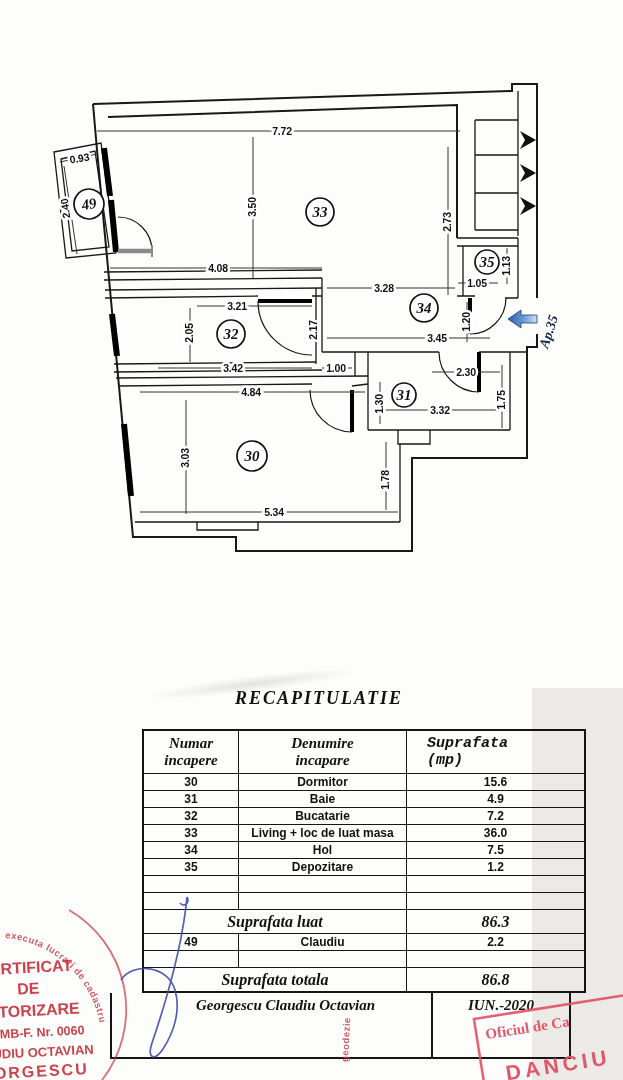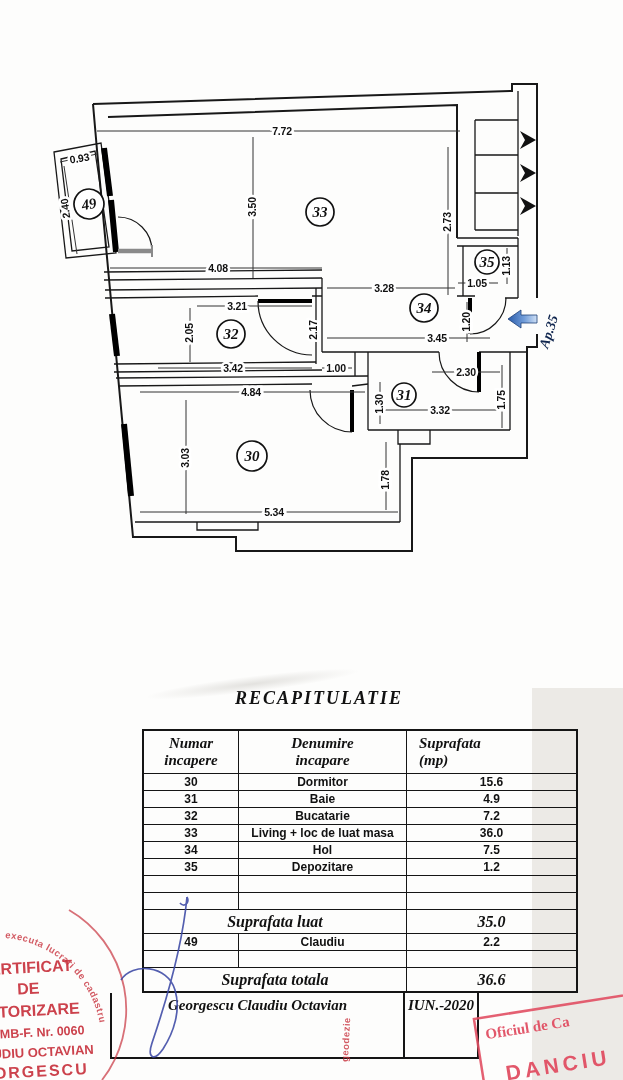--- a/index.html
+++ b/index.html
@@ -20,26 +20,26 @@
   .roomcirc{fill:#fff;stroke:#111;stroke-width:1.7;}
   .ap{font:italic bold 14px "Liberation Serif",serif;fill:#10264f;text-anchor:middle;}
   
   .recap{position:absolute;left:110px;top:688px;width:418px;z-index:2;color:#111;}
   .recap-title{text-align:center;font:italic bold 18px "Liberation Serif",serif;
                letter-spacing:2px;margin-bottom:20px;}
   table.rc{width:417px;border-collapse:collapse;table-layout:fixed;border:2.5px solid #151515;margin-left:32px;}
   table.rc td,table.rc th{border:1.8px solid #151515;overflow:hidden;white-space:nowrap;}
   .c1{width:92px;} .c2{width:165px;} .c3{width:156px;}
   tr.hdr th{height:40px;font:italic bold 15px "Liberation Serif",serif;vertical-align:middle;}
-  tr.hdr th.c3{text-align:left;padding-left:12px;}
+  tr.hdr th.c3{text-align:left;padding-left:20px;font-family:Liberation Mono, monospace;}
   tr.data td{height:14px;font:bold 12px "Liberation Sans",sans-serif;text-align:center;}
   tr.blank td{height:14px;}
   tr.total td{height:21px;font:italic bold 16px "Liberation Serif",serif;text-align:center;}
-  .sigblock{width:369px;box-sizing:border-box;border:2.5px solid #151515;border-top:none;
-            height:66px;display:flex;}
+  .sigblock{width:461px;box-sizing:border-box;border:2.5px solid #151515;border-top:none;
+            height:66px;display:flex;padding-left:28px;}
   .signame{width:293px;border-right:2px solid #151515;box-sizing:border-box;
            font:italic bold 15px "Liberation Serif",serif;text-align:center;padding-top:4px;}
   .sigdate{flex:1;font:italic bold 15px "Liberation Serif",serif;text-align:center;padding-top:4px;}
   .recrow{width:417px;box-sizing:border-box;border-left:2.5px solid #151515;border-right:2.5px solid #151515;
           height:26px;display:flex;}
   .recl{width:293px;border-right:2px solid #151515;box-sizing:border-box;
         font:italic bold 15px "Liberation Serif",serif;padding:5px 0 0 8px;}
   .recr{flex:1;font:italic bold 13px "Liberation Serif",serif;padding:8px 0 0 6px;}
   
   .edge-right{position:absolute;left:532px;top:688px;width:91px;height:392px;
@@ -265,35 +265,35 @@
             <td></td>
             <td></td>
           </tr>
       <tr class="blank">
             <td></td>
             <td></td>
             <td></td>
           </tr>
       <tr class="total">
         <td colspan="2">Suprafata luat</td>
-        <td>35.0</td>
+        <td>86.3</td>
       </tr>
       <tr class="data">
         <td>49</td>
             <td>Claudiu</td>
             <td>2.2</td>
       </tr>
       <tr class="blank">
             <td></td>
             <td></td>
             <td></td>
           </tr>
       <tr class="total">
         <td colspan="2">Suprafata totala</td>
-        <td>36.6</td>
+        <td>86.8</td>
       </tr>
     </tbody>
       </table>
 
     <div class="sigblock">
       <div class="signame">Georgescu Claudiu Octavian</div>
       <div class="sigdate">IUN.-2020</div>
     </div>
 
   </div>

